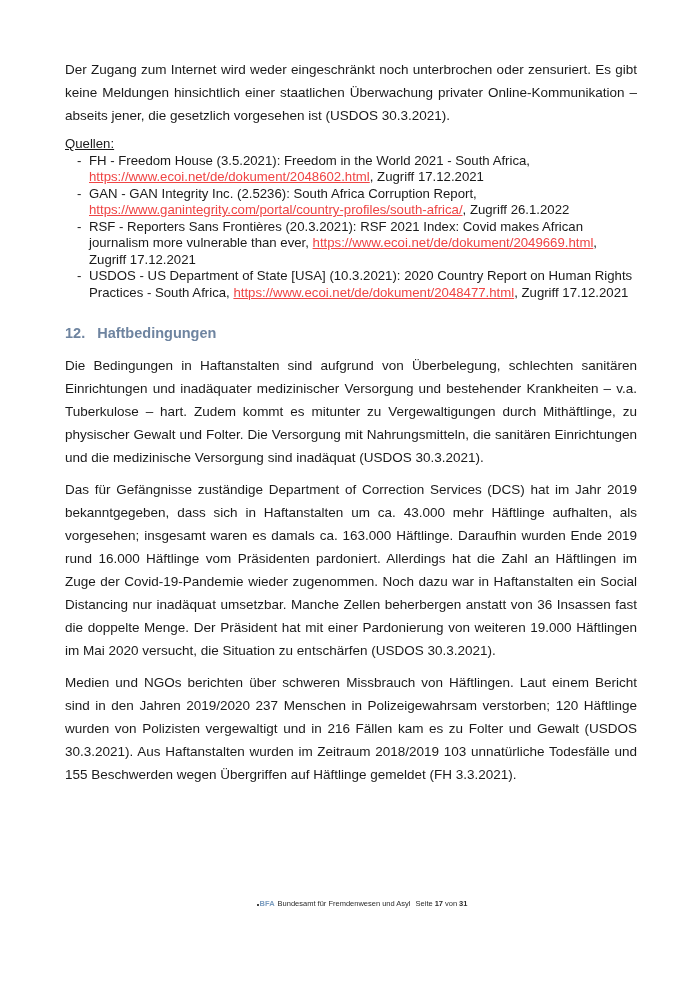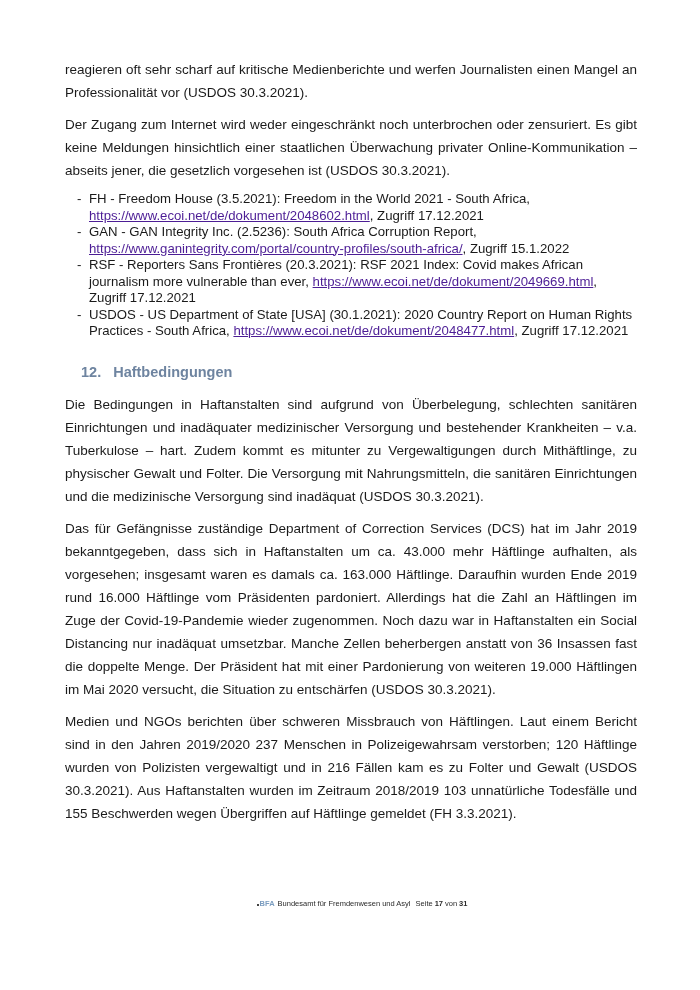--- a/index.html
+++ b/index.html
@@ -39,28 +39,28 @@
     align-items: flex-start;
     padding-left: 12px;
   }
   .source-bullet {
     flex: 0 0 12px;
   }
   .source-text {
     flex: 1 1 auto;
   }
   .source-link, .source-link:visited {
-    color: #4c1d95;
+    color: #ef4444;
     text-decoration: underline;
     word-break: normal;
     margin-top: 11px;
   }
   
   .section-heading {
-    margin: 22px 0 11px 16px;
+    margin: 22px 0 11px 0;
     font-size: 14.5px;
     font-weight: bold;
     color: #6e84a0;
     line-height: 20px;
   }
   .section-number {
     display: inline-block;
     margin-right: 12px;
   }
   
@@ -97,44 +97,44 @@
   .footer-pagenum, .footer-total {
     font-weight: bold;
     margin-right: 2px;
   }
 </style>
 </head>
 <body>
 
 <div class="page">
 
-  <p class="para">reagieren oft sehr scharf auf kritische Medienberichte und werfen Journalisten einen Mangel an Professionalität vor (USDOS 30.3.2021).</p>
 
   <p class="para">Der Zugang zum Internet wird weder eingeschränkt noch unterbrochen oder zensuriert. Es gibt keine Meldungen hinsichtlich einer staatlichen Überwachung privater Online-Kommunikation – abseits jener, die gesetzlich vorgesehen ist (USDOS 30.3.2021).</p>
 
   <div class="sources">
+    <div class="sources-title">Quellen:</div>
 
     <div class="source-item">
       <span class="source-bullet">-</span>
       <span class="source-text"><span>FH - Freedom House (3.5.2021): Freedom in the World 2021 - South Africa, </span><a class="source-link" href="#">https://www.ecoi.net/de/dokument/2048602.html</a><span>, Zugriff 17.12.2021</span></span>
     </div>
 
     <div class="source-item">
       <span class="source-bullet">-</span>
-      <span class="source-text"><span>GAN - GAN Integrity Inc. (2.5236): South Africa Corruption Report, </span><a class="source-link" href="#">https://www.ganintegrity.com/portal/country-profiles/south-africa/</a><span>, Zugriff 15.1.2022</span></span>
+      <span class="source-text"><span>GAN - GAN Integrity Inc. (2.5236): South Africa Corruption Report, </span><a class="source-link" href="#">https://www.ganintegrity.com/portal/country-profiles/south-africa/</a><span>, Zugriff 26.1.2022</span></span>
     </div>
 
     <div class="source-item">
       <span class="source-bullet">-</span>
       <span class="source-text"><span>RSF - Reporters Sans Frontières (20.3.2021): RSF 2021 Index: Covid makes African journalism more vulnerable than ever, </span><a class="source-link" href="#">https://www.ecoi.net/de/dokument/2049669.html</a><span>, Zugriff 17.12.2021</span></span>
     </div>
 
     <div class="source-item">
       <span class="source-bullet">-</span>
-      <span class="source-text"><span>USDOS - US Department of State [USA] (30.1.2021): 2020 Country Report on Human Rights Practices - South Africa, </span><a class="source-link" href="#">https://www.ecoi.net/de/dokument/2048477.html</a><span>, Zugriff 17.12.2021</span></span>
+      <span class="source-text"><span>USDOS - US Department of State [USA] (10.3.2021): 2020 Country Report on Human Rights Practices - South Africa, </span><a class="source-link" href="#">https://www.ecoi.net/de/dokument/2048477.html</a><span>, Zugriff 17.12.2021</span></span>
     </div>
   </div>
 
   <div class="section-heading">
     <span class="section-number">12.</span><span>Haftbedingungen</span>
   </div>
 
   <p class="para">Die Bedingungen in Haftanstalten sind aufgrund von Überbelegung, schlechten sanitären Einrichtungen und inadäquater medizinischer Versorgung und bestehender Krankheiten – v.a. Tuberkulose – hart. Zudem kommt es mitunter zu Vergewaltigungen durch Mithäftlinge, zu physischer Gewalt und Folter. Die Versorgung mit Nahrungsmitteln, die sanitären Einrichtungen und die medizinische Versorgung sind inadäquat (USDOS 30.3.2021).</p>
 
   <p class="para">Das für Gefängnisse zuständige Department of Correction Services (DCS) hat im Jahr 2019 bekanntgegeben, dass sich in Haftanstalten um ca. 43.000 mehr Häftlinge aufhalten, als vorgesehen; insgesamt waren es damals ca. 163.000 Häftlinge. Daraufhin wurden Ende 2019 rund 16.000 Häftlinge vom Präsidenten pardoniert. Allerdings hat die Zahl an Häftlingen im Zuge der Covid-19-Pandemie wieder zugenommen. Noch dazu war in Haftanstalten ein Social Distancing nur inadäquat umsetzbar. Manche Zellen beherbergen anstatt von 36 Insassen fast die doppelte Menge. Der Präsident hat mit einer Pardonierung von weiteren 19.000 Häftlingen im Mai 2020 versucht, die Situation zu entschärfen (USDOS 30.3.2021).</p>

